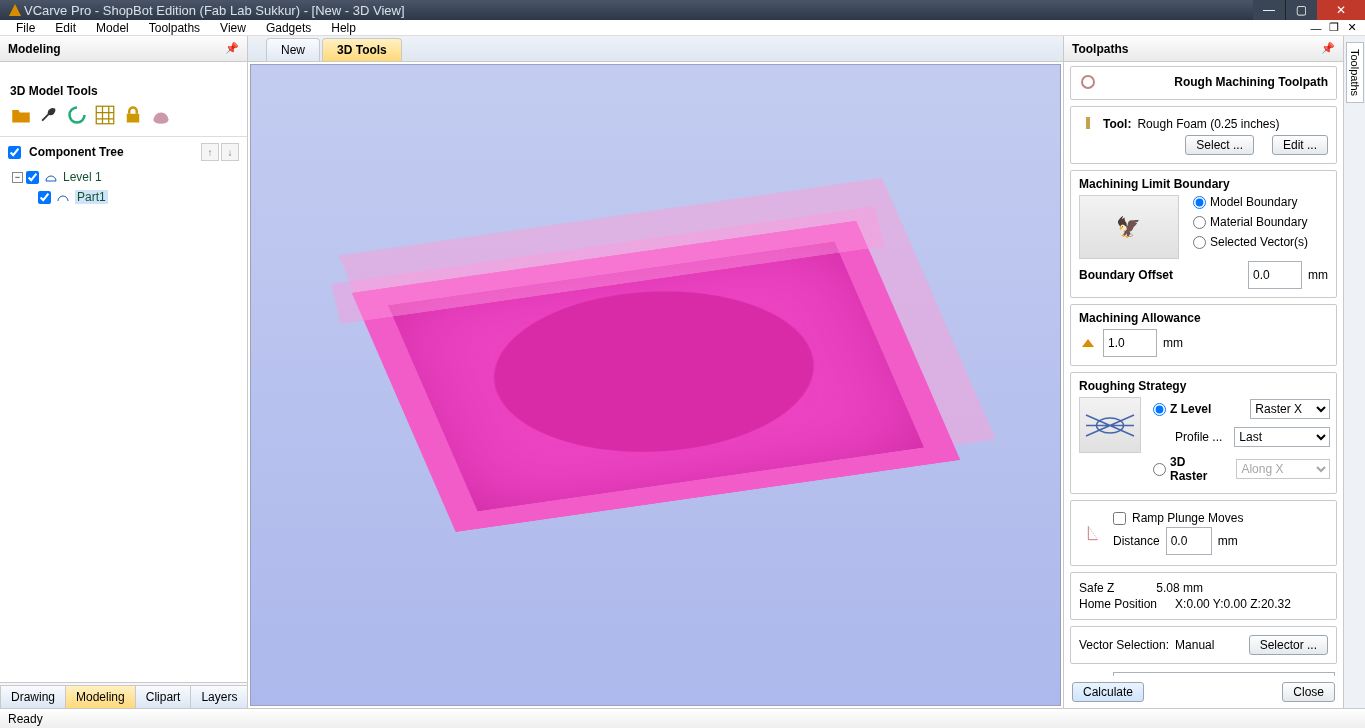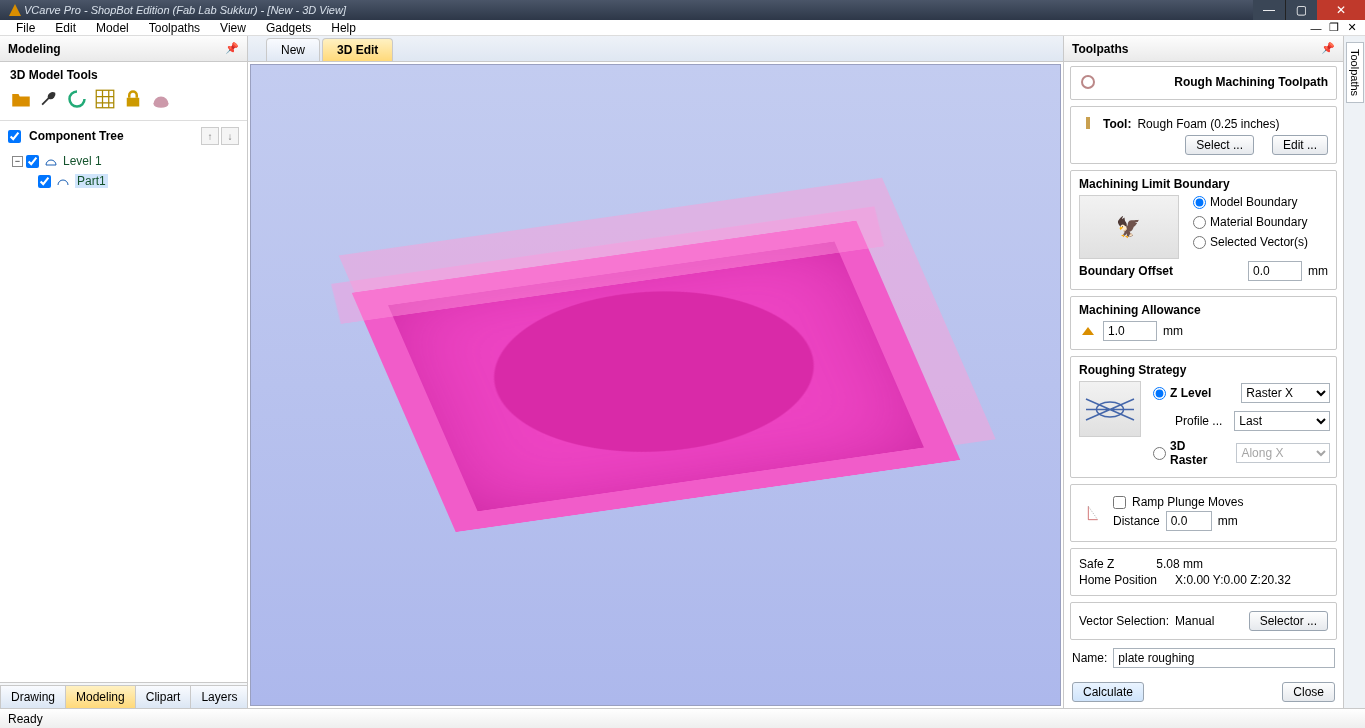--- a/index.html
+++ b/index.html
@@ -1,20 +1,20 @@
 <!DOCTYPE html>
 <html><head>
 <meta charset="utf-8">
 <style>
 * { box-sizing: border-box; margin: 0; padding: 0; font-family: "Segoe UI", Tahoma, sans-serif; font-size: 12px; }
 body { width: 1365px; height: 728px; background: #f0f0f0; display: flex; flex-direction: column; overflow: hidden; }
 
 
 .titlebar { height: 20px; background: linear-gradient(#4a5568,#2d3748); color: #d8e0ea; display: flex; align-items: center; padding-left: 6px; }
-.titlebar .title { flex: 1; font-size: 11px; font-style: italic; }
+.titlebar .title { flex: 1; font-size: 13px; }
 .winbtns { display: flex; }
 .winbtn { width: 32px; height: 20px; display:flex; align-items:center; justify-content:center; color:#fff; }
 .winbtn.min { background:#3a4656; }
 .winbtn.max { background:#3a4656; border-left:1px solid #222; }
 .winbtn.close { background:#c0392b; width:48px; }
 
 
 .menubar { height: 16px; background:#fff; border-bottom:1px solid #ddd; display:flex; align-items:center; padding: 0 6px; }
 .menubar .item { padding: 3px 10px; cursor:default; }
 .menubar .spacer { flex:1; }
@@ -26,21 +26,21 @@
 .center { flex:1; display:flex; flex-direction:column; background:#fff; position:relative; min-width:0;}
 .right { width: 280px; background:#fff; border-left:1px solid #c9c9c9; display:flex; flex-direction:column; }
 .rightgutter { width:22px; background:#eef2f6; border-left:1px solid #c9c9c9; display:flex; align-items:flex-start; justify-content:center; padding-top:6px; }
 .rightgutter .vtab { writing-mode: vertical-rl; background:#fff; border:1px solid #b8c0c8; padding:6px 2px; font-size:11px; }
 
 
 .panelhdr { height:26px; background:linear-gradient(#fdfdfd,#eaeaea); border-bottom:1px solid #c9c9c9; display:flex; align-items:center; padding:0 8px; font-weight:bold; }
 .panelhdr .pin { margin-left:auto; font-size:11px; color:#555; }
 
 
-.left .sectiontitle { font-weight:bold; padding:6px 10px 2px; }
+.left .sectiontitle { font-weight:bold; padding:6px 10px 2px;margin-top:16px; }
 .toolrow { display:flex; gap:6px; padding:4px 10px 10px; }
 .toolrow .tbtn { width:22px; height:22px; display:flex; align-items:center; justify-content:center; border:1px solid transparent; }
 .treesection { border-top:1px solid #ddd; padding:6px 8px; }
 .treehdr { display:flex; align-items:center; gap:6px; }
 .treehdr input[type=checkbox]{ margin-right:2px;}
 .treehdr .arrows { margin-left:auto; display:flex; gap:2px;}
 .treehdr .arrowbtn { width:18px; height:18px; border:1px solid #ccc; background:#f5f5f5; display:flex; align-items:center; justify-content:center; font-size:10px; color:#777;}
 .tree { padding:6px 4px; }
 .node { display:flex; align-items:center; gap:3px; padding:1px 0; }
 .node .expander { width:11px; height:11px; border:1px solid #888; display:flex; align-items:center; justify-content:center; font-size:9px; line-height:1; }
@@ -68,21 +68,21 @@
 
 
 .right .panelbody { flex:1; overflow:auto; padding:4px 6px; display:flex; flex-direction:column; gap:6px;}
 .card { border:1px solid #c9c9c9; border-radius:2px; padding:6px 8px; background:#fff; }
 .card .hdr { font-weight:bold; display:flex; align-items:center; gap:8px; margin-bottom:2px;justify-content:space-between;}
 .row { display:flex; align-items:center; gap:6px; margin:2px 0; }
 .row .lbl { white-space:nowrap; }
 .row .grow { flex:1; }
 .btn { background:linear-gradient(#fefefe,#e6e9ed); border:1px solid #9aa5b1; border-radius:3px; padding:2px 10px; cursor:default; }
 .btn.primary{ background:linear-gradient(#eaf4ff,#cfe4fb); }
-input[type=text]{ border:1px solid #a9b2bb; height:20px; padding:0 4px; background:#fff;}
+input[type=text]{ border:1px solid #a9b2bb; height:28px; padding:0 4px; background:#fff;}
 select{ border:1px solid #a9b2bb; height:20px; background:#fff;}
 .radio { display:flex; align-items:center; gap:4px; }
 .thumb { width:100px; height:64px; background:linear-gradient(#f2f2f2,#e0e0e0); border:1px solid #cfcfcf; display:flex; align-items:center; justify-content:center; color:#7a6; font-size:20px;}
 .sectiontitle-r { font-weight:bold; margin-bottom:4px; }
 .footerbtns { display:flex; justify-content:space-between; padding:6px 8px; }
 .statusbar { height:20px; background:linear-gradient(#fff,#eee); border-top:1px solid #c9c9c9; display:flex; align-items:center; padding:0 8px; font-size:11px;}
 
 
 .ic { width:18px; height:18px; display:inline-flex; align-items:center; justify-content:center; }
 .ic svg{width:16px;height:16px;}
@@ -197,21 +197,21 @@
       <div class="tab">Drawing</div>
       <div class="tab active">Modeling</div>
       <div class="tab">Clipart</div>
       <div class="tab">Layers</div>
     </div>
   </div>
 
   <div class="center">
     <div class="doctabs">
       <div class="dtab">New</div>
-      <div class="dtab active">3D Edit</div>
+      <div class="dtab active">3D Tools</div>
     </div>
     <div class="viewport">
       <div class="backplane"></div>
       <div class="model">
           <div class="slab"></div>
         </div>
     </div>
   </div>
 
   <div class="right">
@@ -298,21 +298,21 @@
                 </g>
               </svg>
             </div>
           <div style="flex:1; display:flex; flex-direction:column; gap:4px; padding-left:6px;">
             <div class="row">
               <label class="radio">
                   <input type="radio" name="rs" checked="" style="">
                   <b>Z Level</b>
                 </label>
               <span class="grow"></span>
-              <select style="width:89px"><option>Raster X</option></select>
+              <select style="width:80px"><option>Raster X</option></select>
             </div>
             <div class="row">
               <span style="width:16px"></span>
               <span class="lbl">Profile ...</span>
               <span class="grow"></span>
               <select style="width:96px"><option>Last</option></select>
             </div>
             <div class="row">
               <label class="radio">
                   <input type="radio" name="rs" style="">

